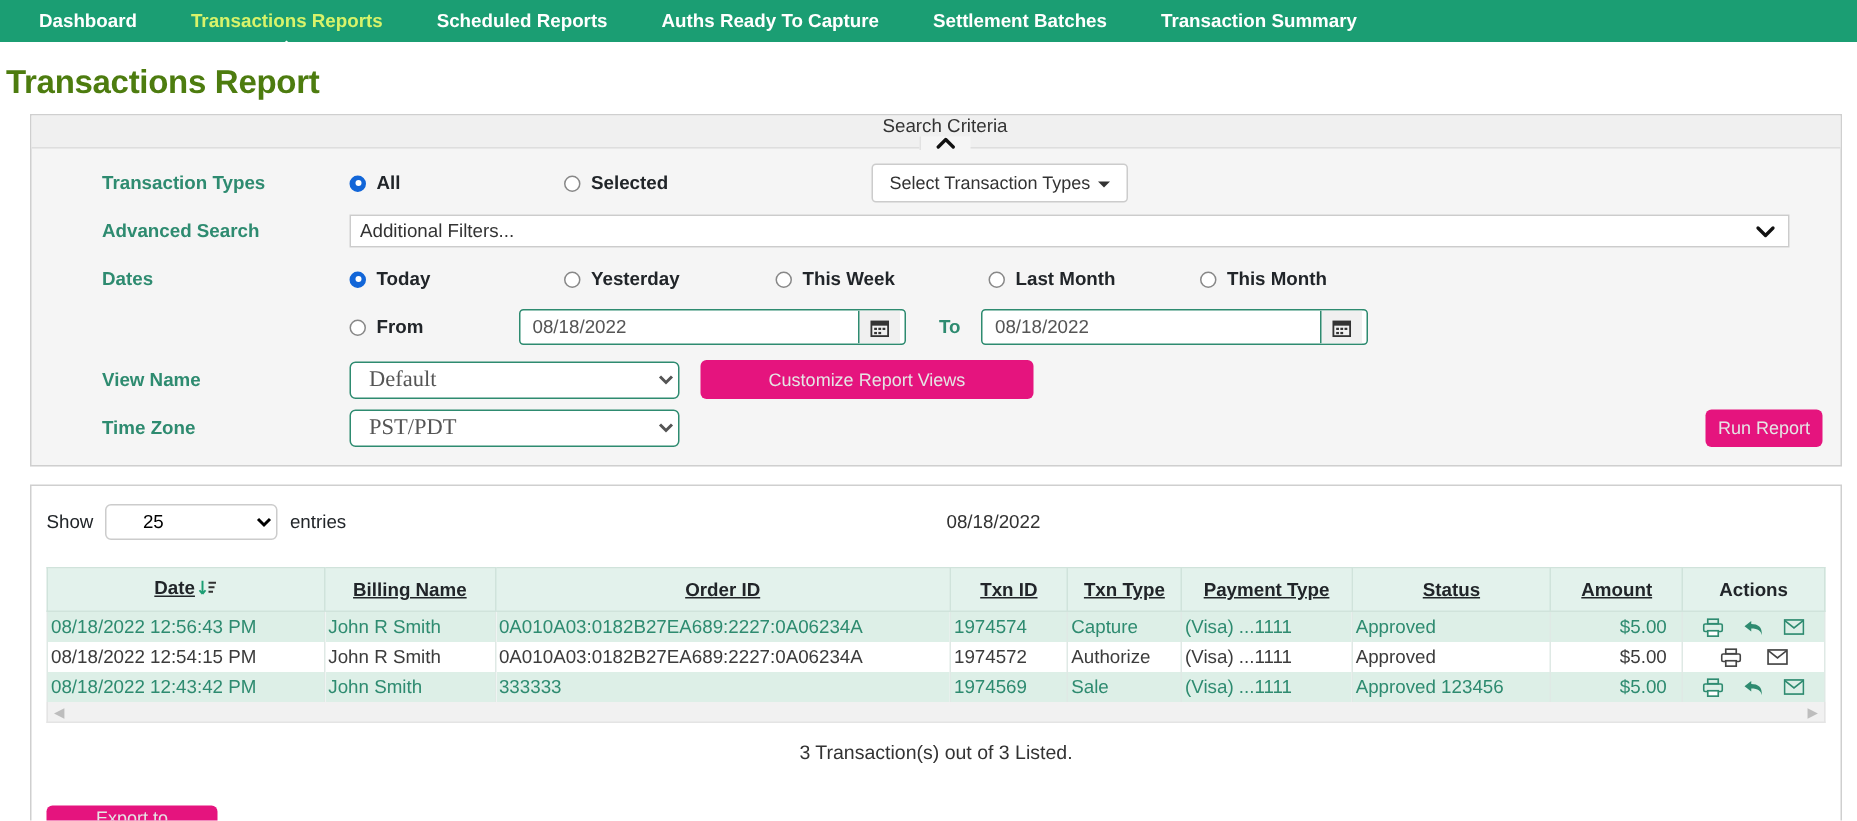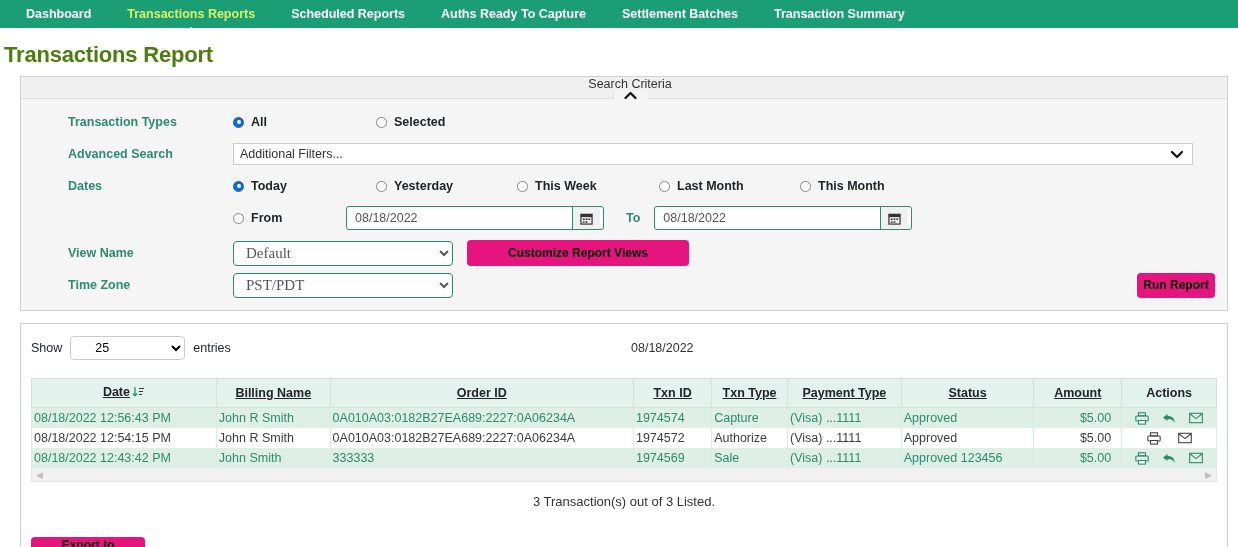--- a/index.html
+++ b/index.html
@@ -168,25 +168,25 @@
     border-radius:4px;
     background:#fff;
     font-size:15px;
     font-family:Liberation Serif, serif;
     color:#555;
     padding-left:8px;
     outline:none;
   }
   .btn-pink {
     background:#e5147e;
-    color:#000000;
+    color:#e5e5e5;
     border:none;
     border-radius:4px;
     font-size:12px;
-    font-weight:bold;
+    font-weight:normal;
     cursor:pointer;
     font-family:"Liberation Sans", sans-serif;
   }
 
   
   .results {
     margin:12px 10px 0 20px;
     border:1px solid #cfcfcf;
     background:#fff;
     padding:12px 10px 14px 10px;
@@ -292,20 +292,23 @@
       <div class="lbl">Transaction Types</div>
       <div class="field-area">
         <label class="radio-wrap" style="width:143px">
           <span class="radio on"></span>
           <span>All</span>
         </label>
         <label class="radio-wrap" style="width:205px">
           <span class="radio"></span>
           <span>Selected</span>
         </label>
+        <button class="btn-select-tt">
+          <span>Select Transaction Types</span><i class="caret"></i>
+        </button>
       </div>
     </div>
 
     <div class="form-row">
       <div class="lbl">Advanced Search</div>
       <div class="field-area" style="padding-right:22px;">
         <div class="additional-filters">
           <span>Additional Filters...</span>
           <span class="chev-down">
             <svg width="14" height="9" viewBox="0 0 14 9">

